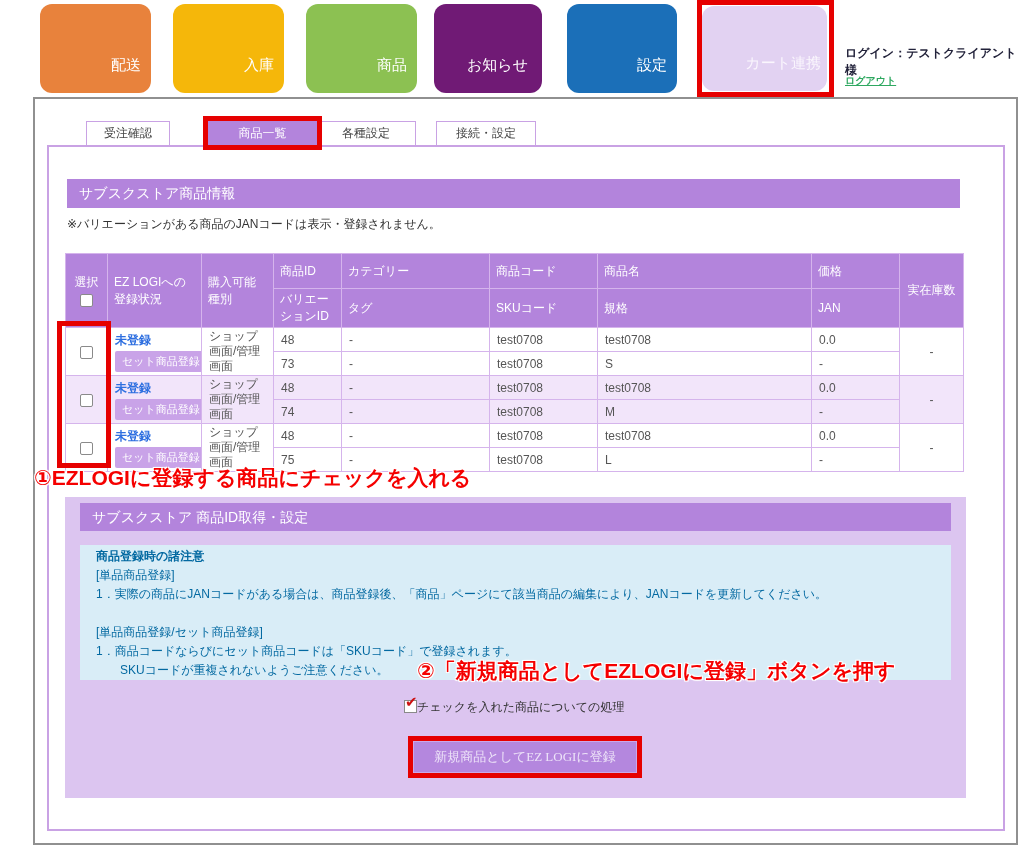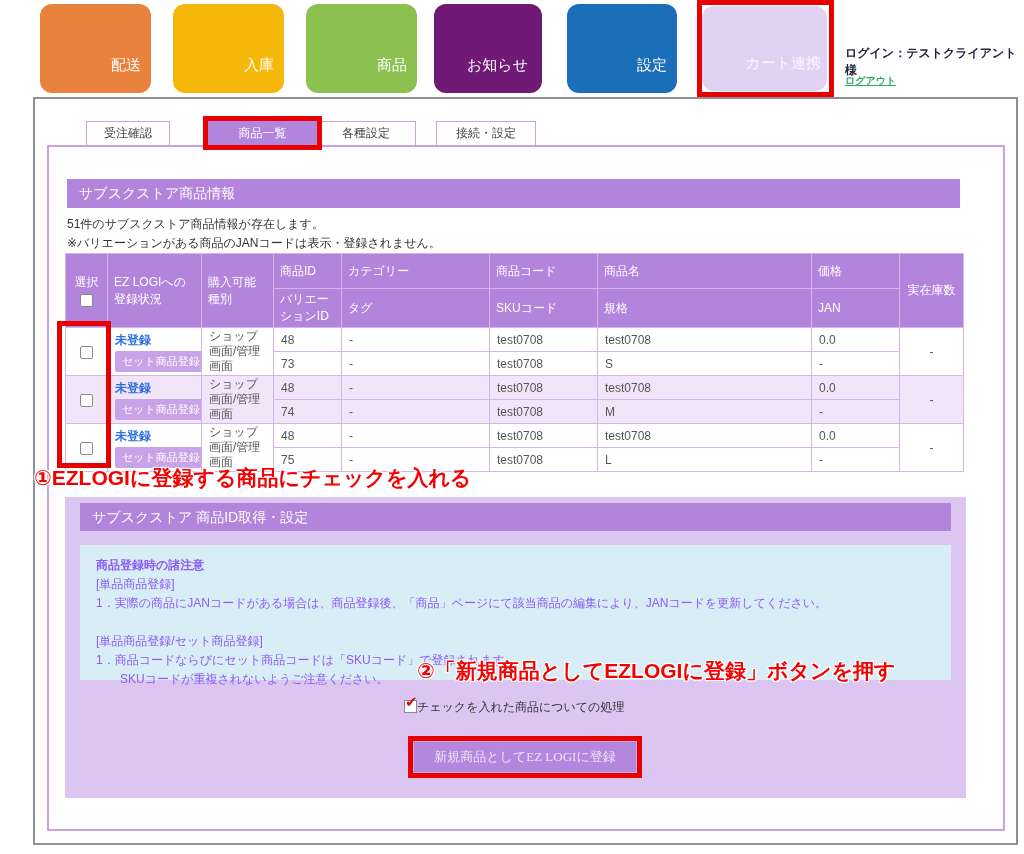--- a/index.html
+++ b/index.html
@@ -71,21 +71,21 @@
   .red-note { position:absolute; color:#F50000; font-weight:bold; font-size:21px;
     white-space:nowrap; z-index:6;
     text-shadow:-1px -1px 0 #fff,1px -1px 0 #fff,-1px 1px 0 #fff,1px 1px 0 #fff,0 0 3px #fff; }
   .rn1 { left:34px; top:464px; }
   .rn2 { left:417px; top:657px; }
 
   
   .lavender-panel { position:absolute; left:65px; top:497px; width:901px; height:301px;
     background:#DCC5F0; }
   .info-box { position:absolute; left:80px; top:545px; width:871px; height:135px;
-    background:#D9EDF7; padding:11px 16px; font-size:12px; color:#8b5cf6; line-height:19px; }
+    background:#D9EDF7; padding:2px 16px; font-size:12px; color:#0369a1; line-height:19px; }
   .info-title { font-weight:bold; }
   .indent { padding-left:24px; }
   .gap { height:19px; }
 
   .process-line { position:absolute; left:404px; top:699px; font-size:12px; color:#333; z-index:6; }
   .process-checkbox { position:relative; display:inline-block; width:13px; height:13px;
     background:#fff; border:1px solid #8A8A8A; vertical-align:-2px; cursor:pointer; }
   .process-checkbox .mark { position:absolute; left:0px; top:-7px; color:#CC1111;
     font-size:15px; font-weight:bold; line-height:15px; }
 
@@ -127,21 +127,20 @@
 
   <div class="tab tb1">受注確認</div>
   <div class="tab-active-annot">
     <div class="tab-active">商品一覧</div>
   </div>
   <div class="tab tb3">各種設定</div>
   <div class="tab tb4">接続・設定</div>
 
   <div class="sec-header sh1">サブスクストア商品情報</div>
   <div class="sec1-text">
-    <div>51件のサブスクストア商品情報が存在します。</div>
     <div>※バリエーションがある商品のJANコードは表示・登録されません。</div>
   </div>
 
   <table class="product-table">
     <colgroup>
       <col style="width:42px">
         <col style="width:94px">
         <col style="width:72px">
       <col style="width:68px">
         <col style="width:148px">

